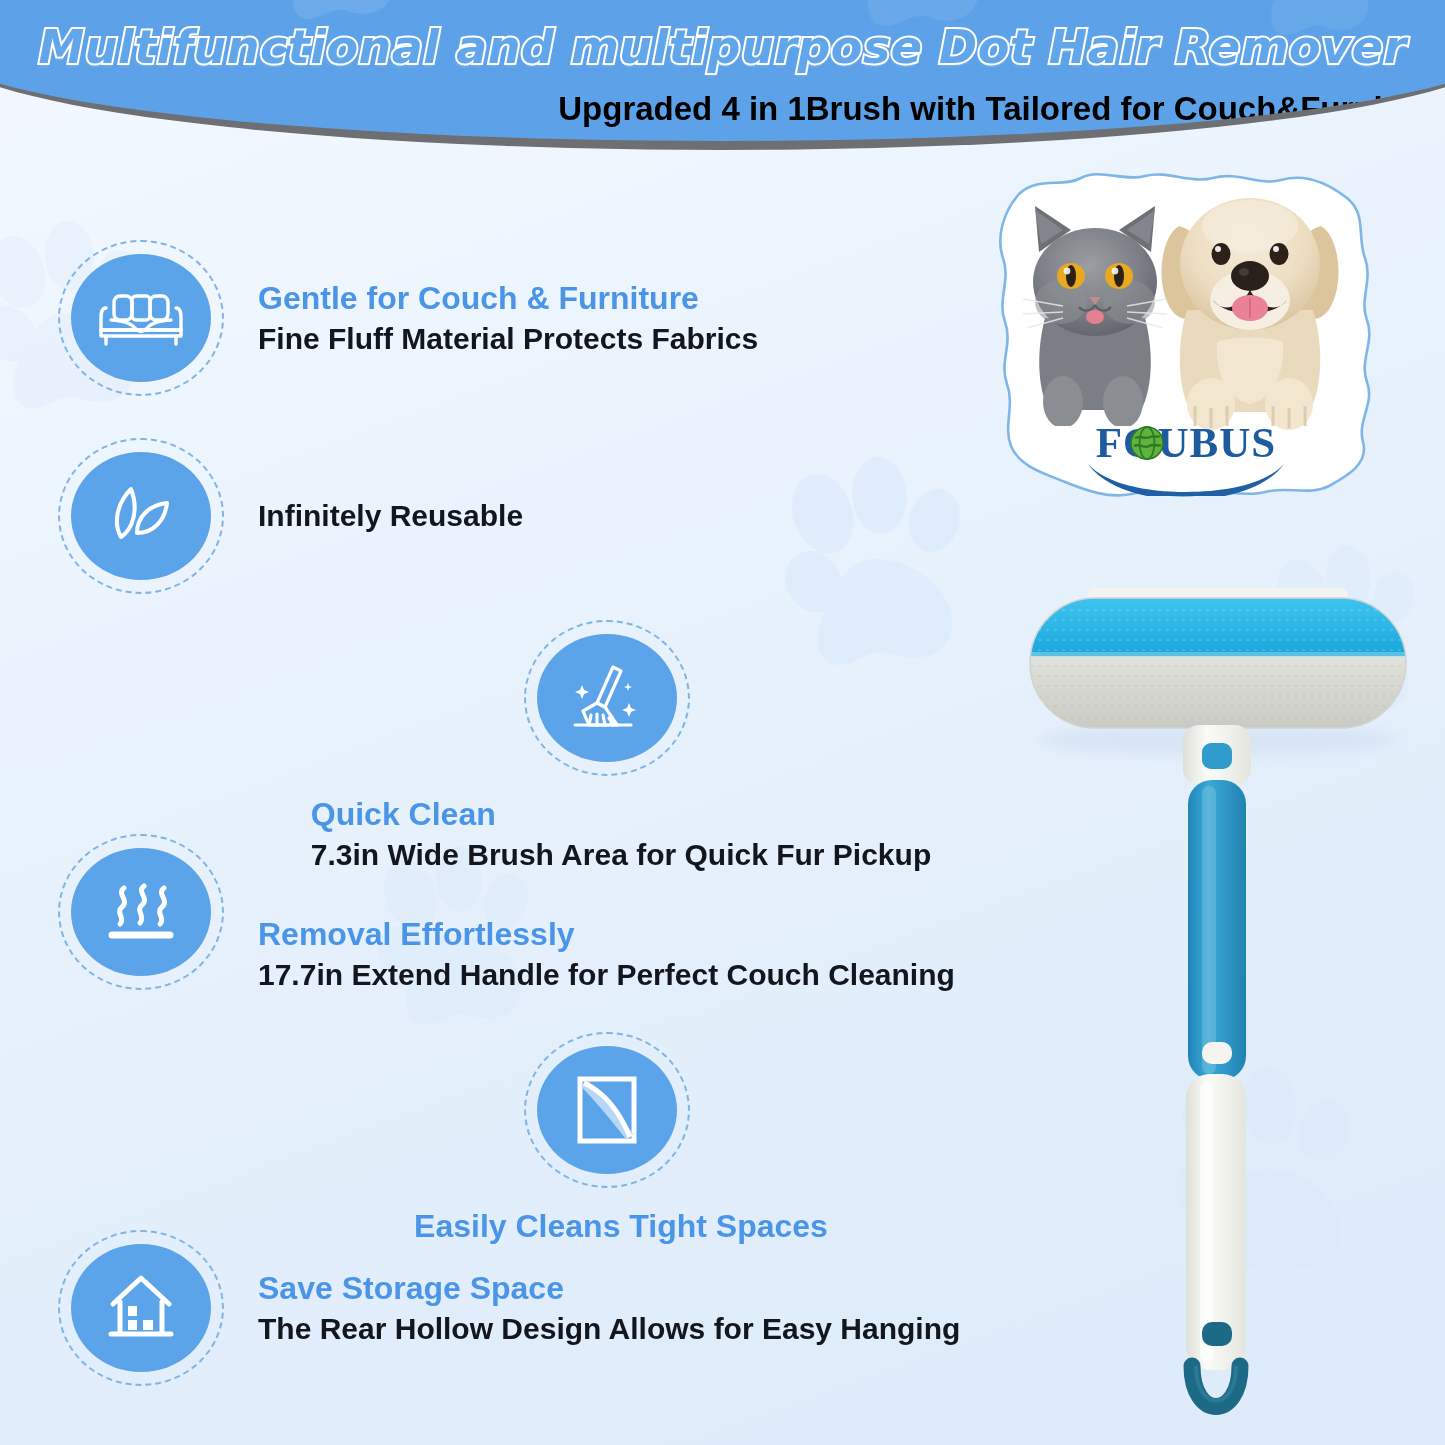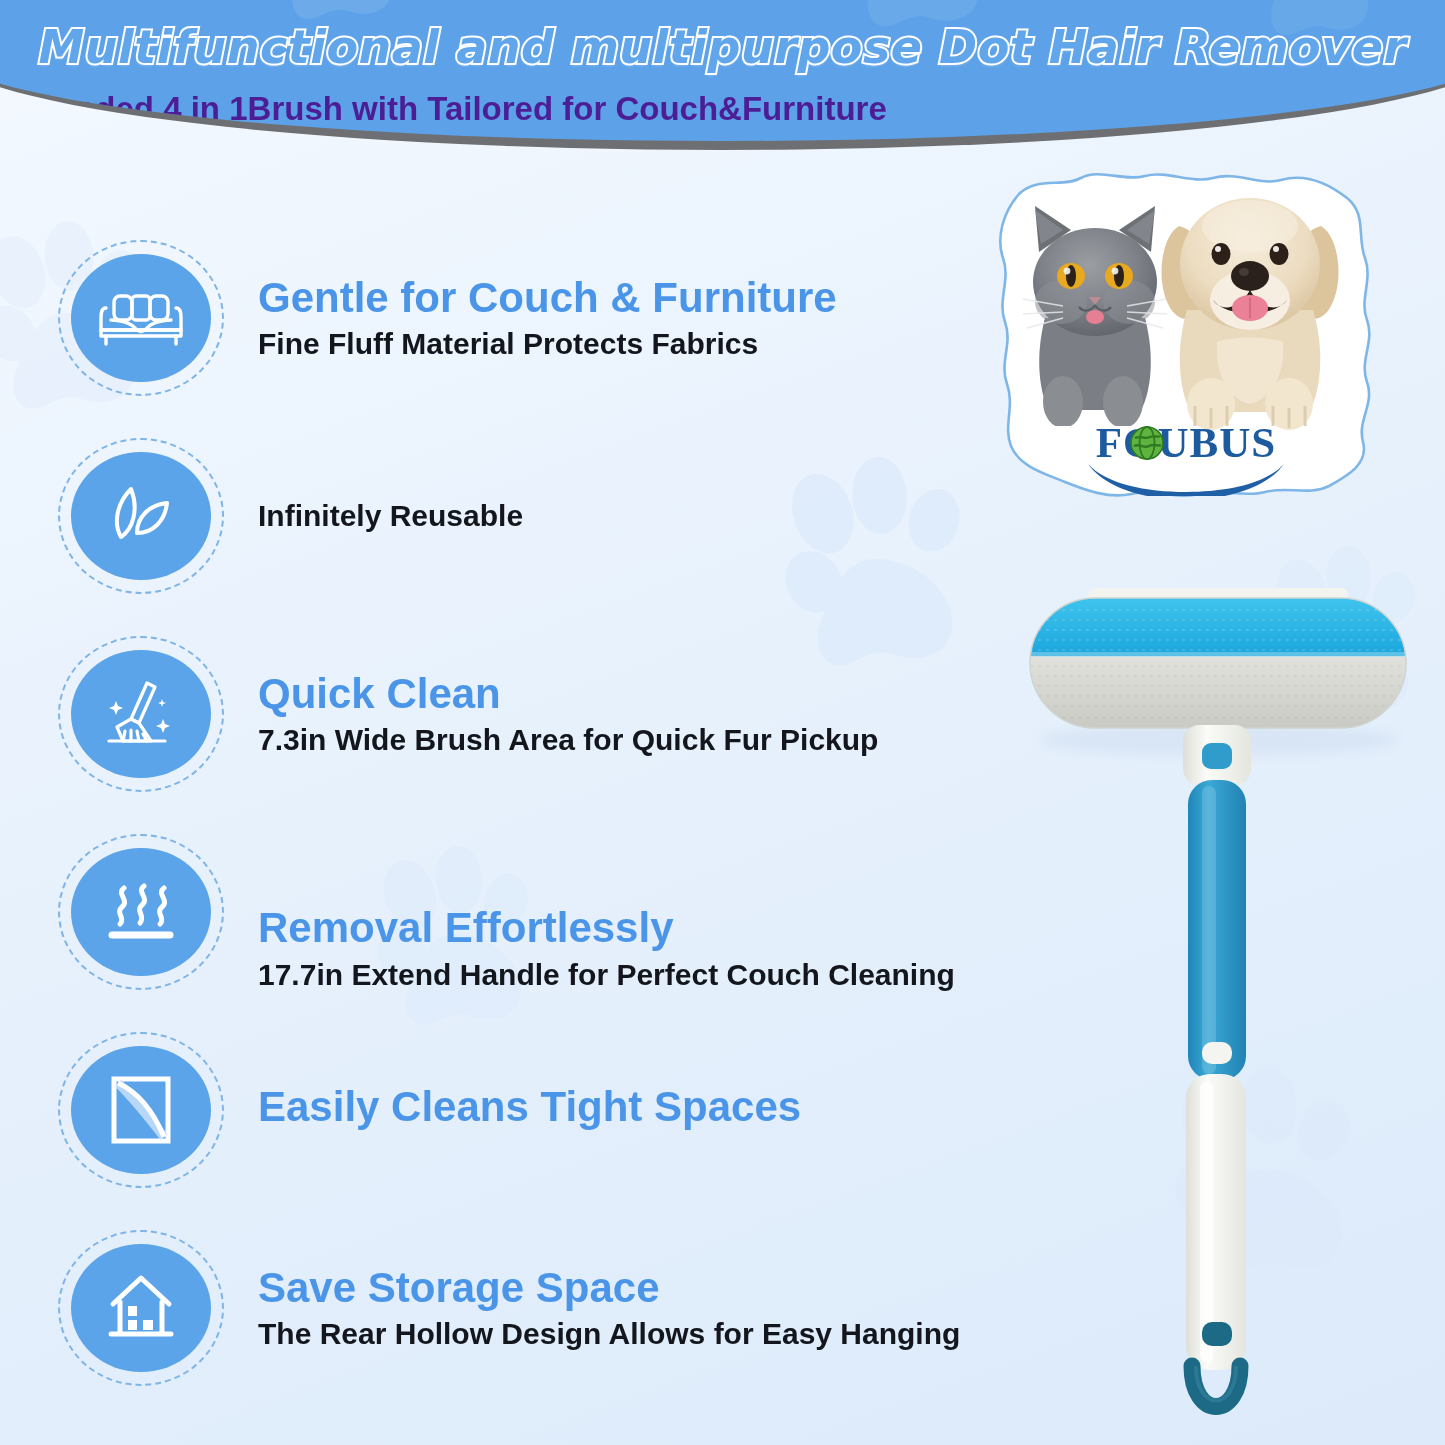--- a/index.html
+++ b/index.html
@@ -59,24 +59,24 @@
     -webkit-text-stroke: 4px #ffffff;
     paint-order: stroke fill;
     text-shadow: 0 2px 3px rgba(255,255,255,.45);
     white-space: nowrap;
     font-family: "DejaVu Sans", sans-serif;
   }
   #subtitle {
     position: absolute;
     left: 0; right: 0;
     top: 90px;
-    text-align: left;
+    text-align: right;
     font-size: 33px;
     font-weight: bold;
-    color: #4c1d95;
+    color: #000000;
     white-space: nowrap;
   }
 
   
   #features {
     position: absolute;
     left: 52px;
     top: 238px;
     width: 1110px;
   }
@@ -112,21 +112,21 @@
     align-items: center;
     justify-content: center;
   }
   .badge svg { display: block; }
 
   .ftext {
     flex: 1 1 auto;
     padding-left: 28px;
   }
   .ftitle {
-    font-size: 42px;
+    font-size: 32px;
     font-weight: bold;
     color: #4a95e8;
     line-height: 1.15;
     margin-bottom: 5px;
     white-space: nowrap;
   }
   .fsub {
     font-size: 30px;
     font-weight: bold;
     color: #13161c;
@@ -439,21 +439,21 @@
             <path d="M24 6 C10 20 6 40 14 54 C26 46 32 26 24 6 Z"></path>
             <path d="M60 20 C42 22 30 34 30 50 C46 50 58 38 60 20 Z"></path>
           </svg>
         </div>
       </div>
       <div class="ftext">
         <div class="fsub">Infinitely Reusable</div>
       </div>
     </div>
 
-    <div class="feature" style="top:396px;">
+    <div class="feature" style="top:380px;flex-direction:column;">
       <div class="badge-wrap">
         <div class="badge-dash"></div>
         <div class="badge">
           <svg width="76" height="70" viewBox="0 0 76 70" fill="none" stroke="#ffffff" stroke-width="3.2" stroke-linejoin="round" stroke-linecap="round">
             <path d="M44 4 L52 8 L36 44 L28 40 Z"></path>
             <path d="M28 40 L14 48 L20 62 L48 62 L36 44 Z"></path>
             <path d="M22 52 L20 62 M28 51 L28 62 M34 52 L36 62 M40 55 L44 62"></path>
             <path d="M6 62 L62 62"></path>
             <path d="M13 22 L15 27 L20 29 L15 31 L13 36 L11 31 L6 29 L11 27 Z" fill="#ffffff" stroke="none"></path>
             <path d="M60 40 L62 45 L67 47 L62 49 L60 54 L58 49 L53 47 L58 45 Z" fill="#ffffff" stroke="none"></path>
@@ -478,21 +478,21 @@
             <path d="M8 55 L66 55" stroke-width="7"></path>
           </svg>
         </div>
       </div>
       <div class="ftext">
         <div class="ftitle">Removal Effortlessly</div>
         <div class="fsub">17.7in Extend Handle for Perfect Couch Cleaning</div>
       </div>
     </div>
 
-    <div class="feature" style="top:792px;">
+    <div class="feature" style="top:792px;flex-direction:column;">
       <div class="badge-wrap">
         <div class="badge-dash"></div>
         <div class="badge">
           <svg width="70" height="74" viewBox="0 0 70 74">
             <rect x="8" y="6" width="54" height="62" fill="none" stroke="#ffffff" stroke-width="5"></rect>
             <path d="M12 10 C30 28 44 46 58 64" stroke="#cfe2f7" stroke-width="9" fill="none" opacity=".8"></path>
             <path d="M12 10 C34 20 48 40 58 64" stroke="#ffffff" stroke-width="5" fill="none"></path>
           </svg>
         </div>
       </div>

